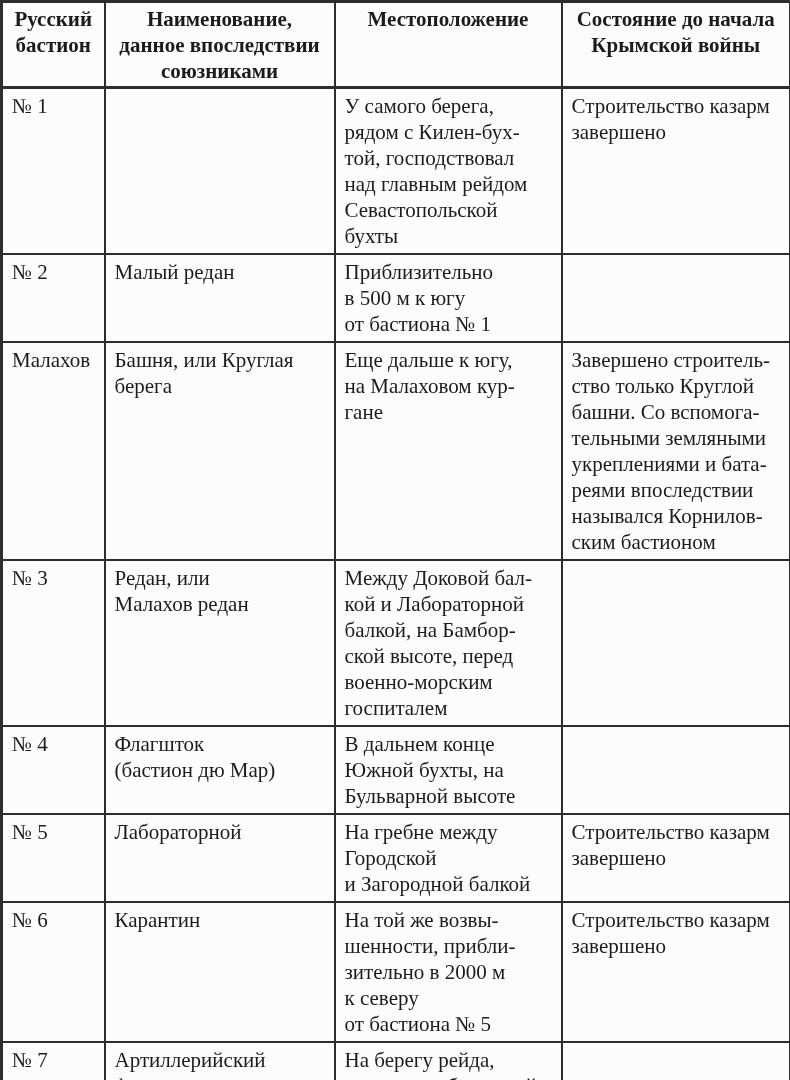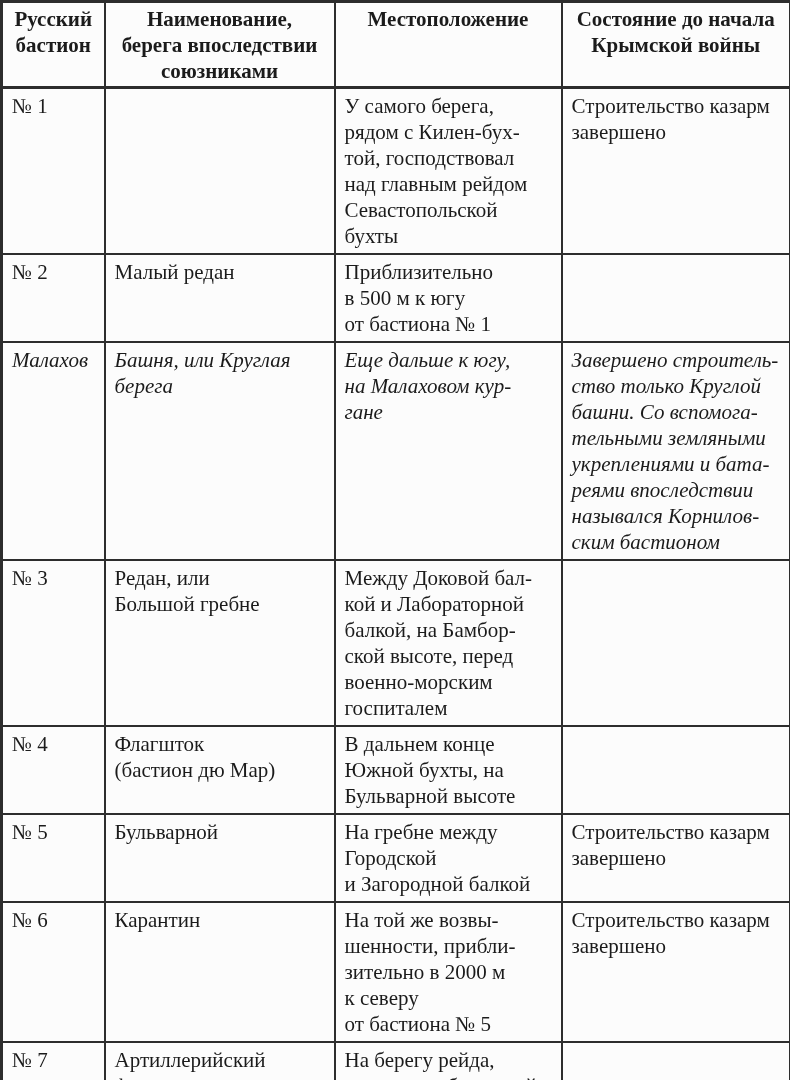--- a/index.html
+++ b/index.html
@@ -40,21 +40,21 @@
   }
   table.bastions td {
     text-align: left;
     vertical-align: top;
     padding: 4px 8px 4px 9px;
     white-space: pre-line;
   }
   tr.h-head   { height: 74px;  }
   tr.h-row0   { height: 159px; }
   tr.h-row1   { height: 80px;  }
-  tr.h-row2   { height: 210px; font-style: italic; }
+  tr.h-row2   { height: 210px; }
   tr.h-row3   { height: 155px; }
   tr.h-row4   { height: 80px;  }
   tr.h-row5   { height: 79px;  }
   tr.h-row6   { height: 127px; }
   tr.h-row7   { height: 72px;  }
 </style>
 </head>
 <body>
 
 <div class="page">
@@ -63,21 +63,21 @@
       <col style="width:103px">
       <col style="width:230px">
       <col style="width:227px">
       <col style="width:229px">
     </colgroup>
     <thead>
       <tr class="h-head">
         <th>Русский
 бастион</th>
         <th>Наименование,
-берега впоследствии
+данное впоследствии
 союзниками</th>
         <th>Местоположение</th>
         <th>Состояние до начала
 Крымской войны</th>
       </tr>
     </thead>
     <tbody>
       <tr class="h-row0">
         <td>№ 1</td>
         <td></td>
@@ -110,41 +110,41 @@
 башни. Со вспомога-
 тельными земляными
 укреплениями и бата-
 реями впоследствии
 назывался Корнилов-
 ским бастионом</td>
       </tr>
       <tr class="h-row3">
         <td>№ 3</td>
         <td>Редан, или
-Большой гребне</td>
+Малахов редан</td>
         <td>Между Доковой бал-
 кой и Лабораторной
 балкой, на Бамбор-
 ской высоте, перед
 военно-морским
 госпиталем</td>
         <td></td>
       </tr>
       <tr class="h-row4">
         <td>№ 4</td>
         <td>Флагшток
 (бастион дю Мар)</td>
         <td>В дальнем конце
 Южной бухты, на
 Бульварной высоте</td>
         <td></td>
       </tr>
       <tr class="h-row5">
         <td>№ 5</td>
-        <td>Бульварной</td>
+        <td>Лабораторной</td>
         <td>На гребне между
 Городской
 и Загородной балкой</td>
         <td>Строительство казарм
 завершено</td>
       </tr>
       <tr class="h-row6">
         <td>№ 6</td>
         <td>Карантин</td>
         <td>На той же возвы-

